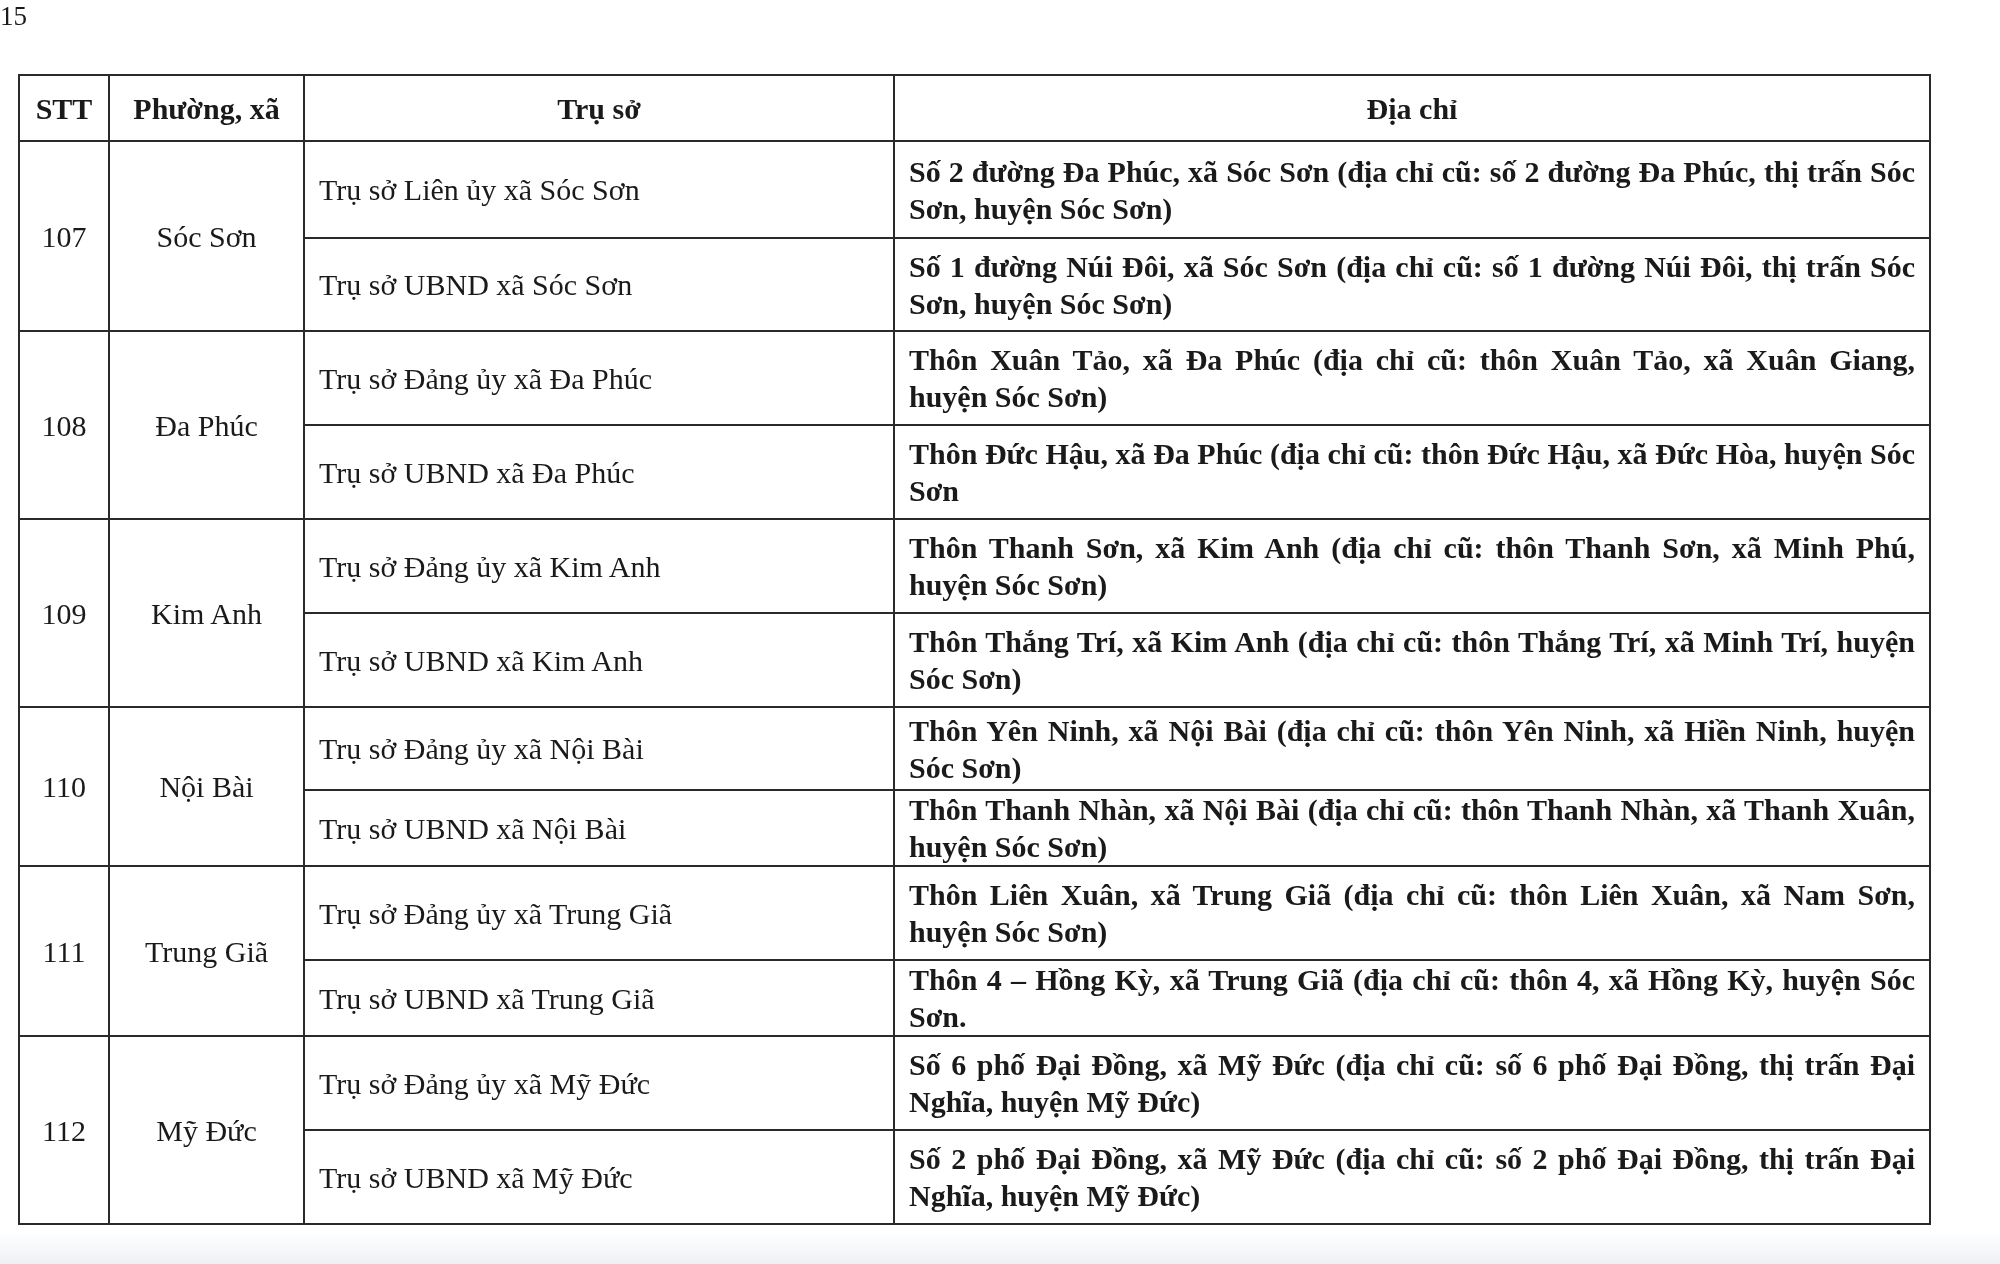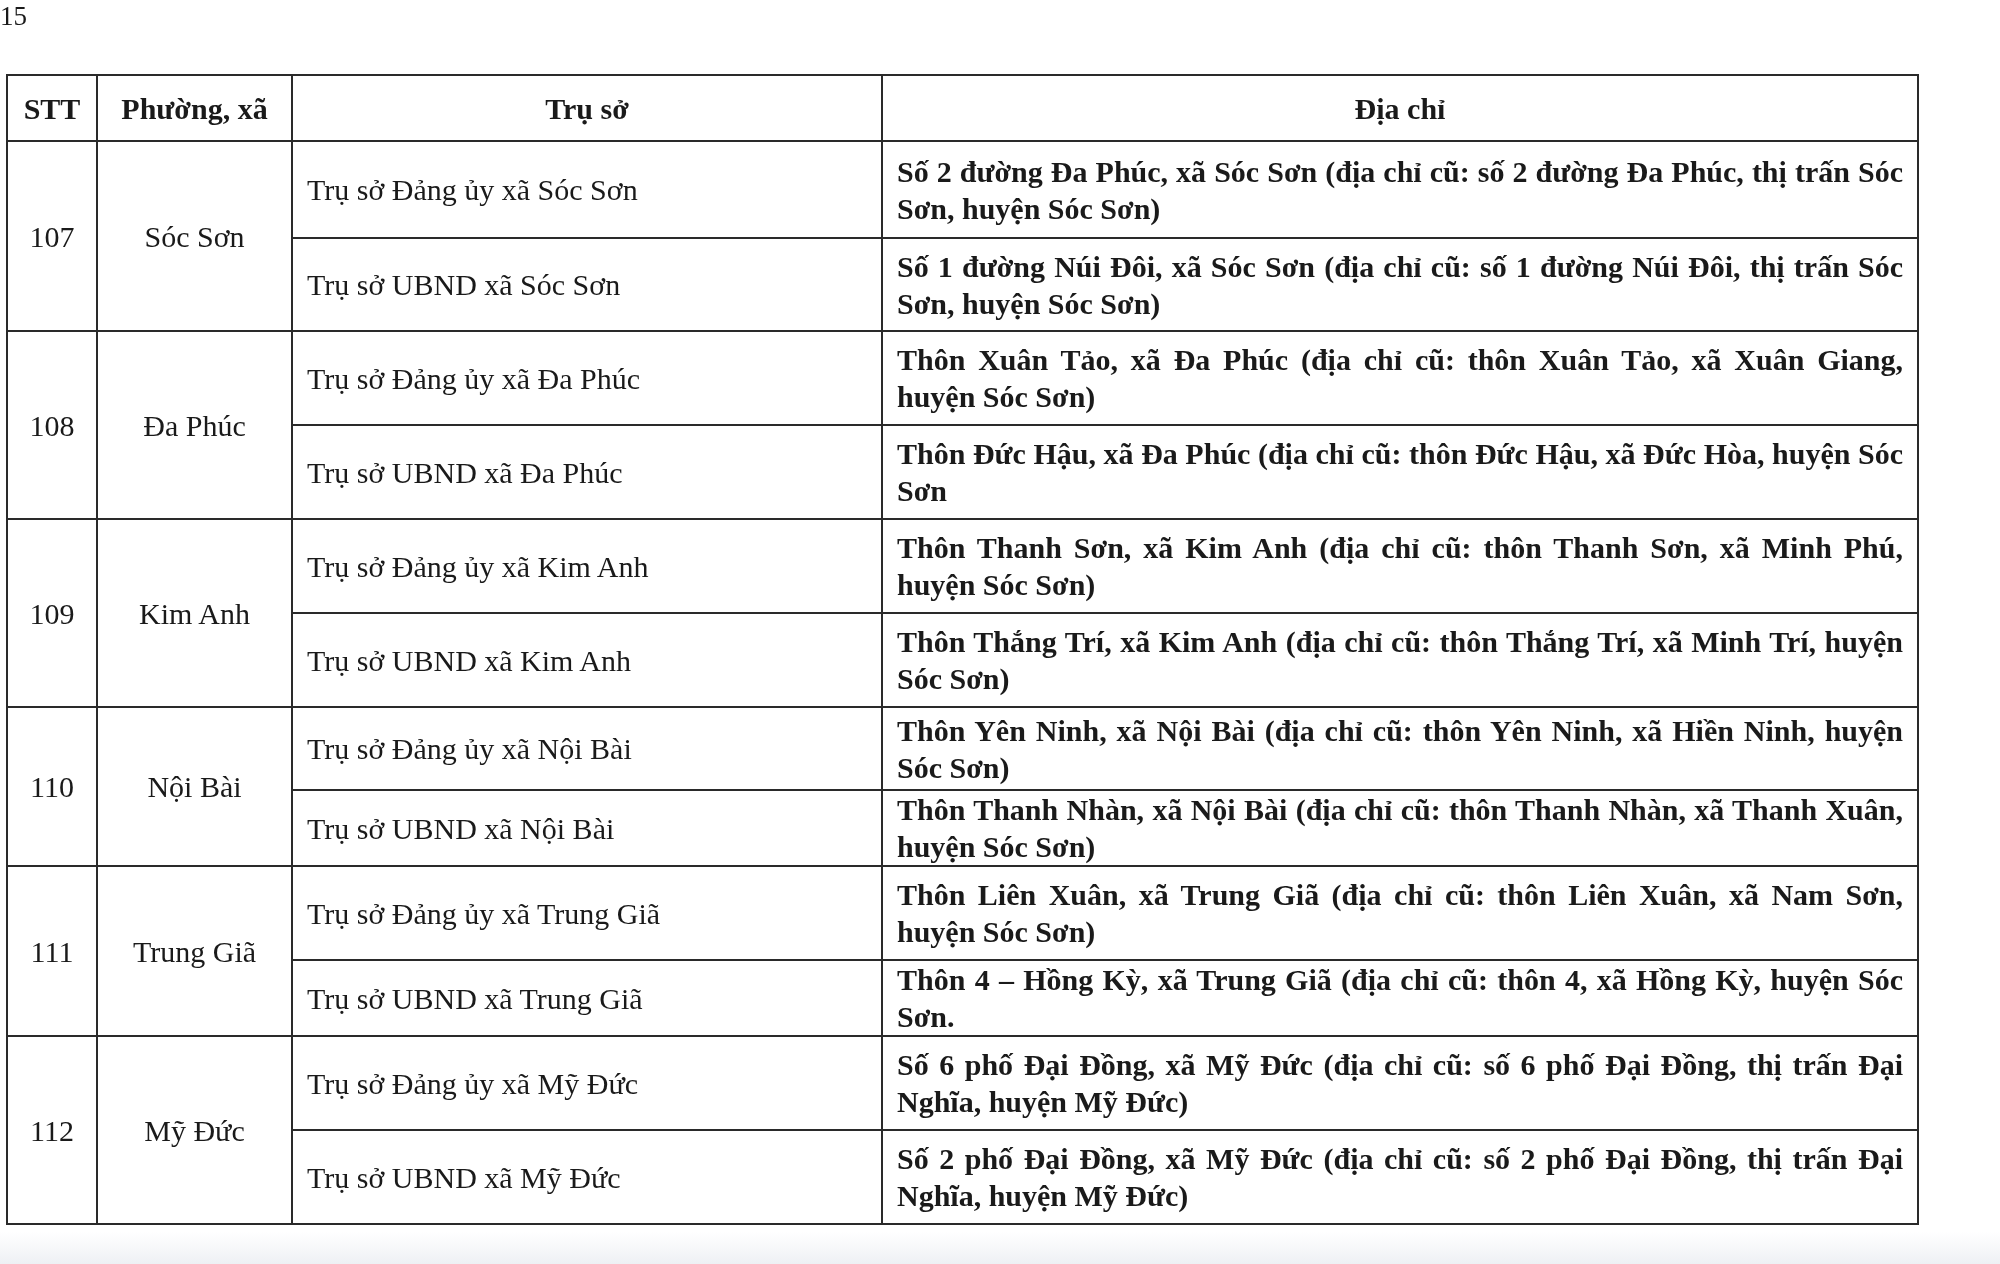--- a/index.html
+++ b/index.html
@@ -1,19 +1,19 @@
 <!DOCTYPE html>
 <html><head>
 <meta charset="utf-8">
 <style>
   html, body { margin:0; padding:0; }
   body { width:2000px; height:1264px; background:#ffffff; position:relative; overflow:hidden;
          font-family:"Liberation Serif","DejaVu Serif",serif; color:#1a1a1a; }
   .page-num { position:absolute; top:0; left:0; width:1896px; text-align:left; font-size:27px; line-height:32px; }
-  table { position:absolute; left:6px; top:74px; border-collapse:collapse; table-layout:fixed; width:1911px;border-radius:23px; }
+  table { position:absolute; left:18px; top:74px; border-collapse:collapse; table-layout:fixed; width:1911px;border-radius:23px; }
   td, th { border:2px solid #2a2a2a; font-size:30px; line-height:37px; padding:0 14px; }
   th { font-weight:bold; height:64px; text-align:center; }
   td.c { text-align:center; }
   td.addr { text-align:justify; text-align-last:left;font-weight:bold; }
   .bottom-fade { position:absolute; left:0; top:1232px; width:2000px; height:32px;
                  background:linear-gradient(#ffffff00,#eef0f4); }
 </style>
 </head>
 <body>
 
@@ -32,21 +32,21 @@
       <th>Phường, xã</th>
       <th>Trụ sở</th>
       <th>Địa chỉ</th>
     </tr>
   </thead>
   <tbody>
 
     <tr style="height:97px">
       <td class="c" rowspan="2">107</td>
       <td class="c" rowspan="2">Sóc Sơn</td>
-      <td>Trụ sở Đảng ủy xã Sóc Sơn</td>
+      <td>Trụ sở Liên ủy xã Sóc Sơn</td>
       <td class="addr">Số 2 đường Đa Phúc, xã Sóc Sơn (địa chỉ cũ: số 2 đường Đa Phúc, thị trấn Sóc Sơn, huyện Sóc Sơn)</td>
     </tr>
     <tr style="height:93px">
       <td>Trụ sở UBND xã Sóc Sơn</td>
       <td class="addr">Số 1 đường Núi Đôi, xã Sóc Sơn (địa chỉ cũ: số 1 đường Núi Đôi, thị trấn Sóc Sơn, huyện Sóc Sơn)</td>
     </tr>
 
     <tr style="height:94px">
       <td class="c" rowspan="2">108</td>
       <td class="c" rowspan="2">Đa Phúc</td>

